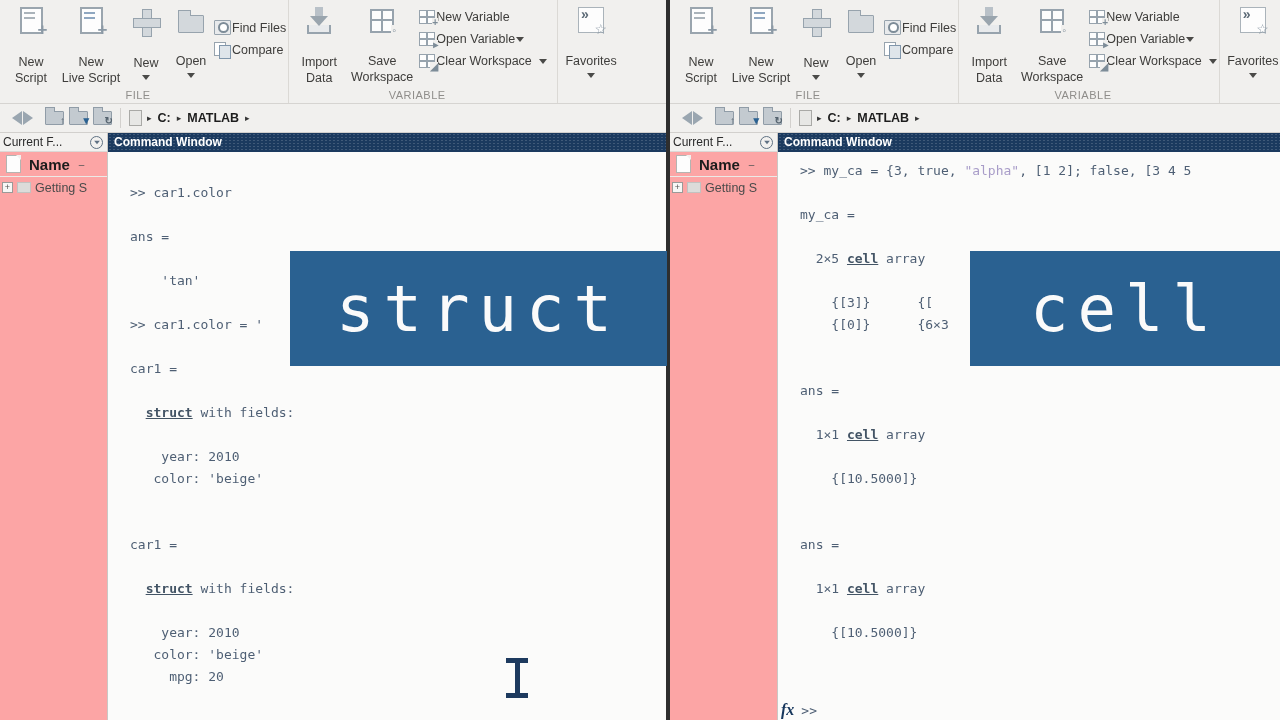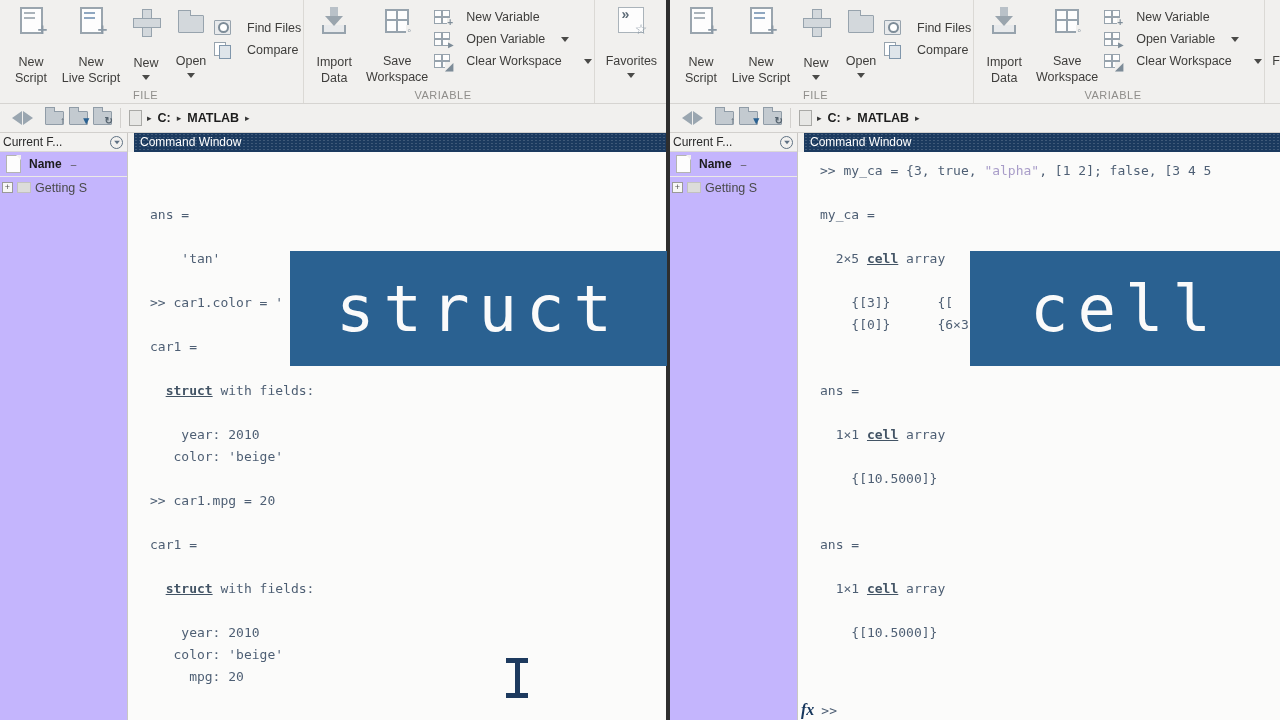--- a/index.html
+++ b/index.html
@@ -11,26 +11,26 @@
   .win { position:absolute; top:0; height:720px; background:#f1f0ee; overflow:hidden; }
   .win-left  { left:0;   width:666px; }
   .win-right { left:670px; width:610px; }
   .win-divider { position:absolute; top:0; left:666px; width:4px; height:720px; background:#2e2e2e; z-index:30; }
 
   
   .ribbon { position:relative; height:104px; background:#f1f0ee; border-bottom:1px solid #d6d4d1; display:flex; }
   .rsec { position:relative; height:100%; border-right:1px solid #dbd9d5; display:flex; align-items:flex-start; padding:4px 2px 16px 4px; }
   .rsec-file { width:308px; }
   .rsec-variable { width:300px; }
-  .rsec-fav { width:120px; border-right:none;justify-content:center; }
+  .rsec-fav { width:120px; border-right:none; }
   .rsec-label { position:absolute; bottom:2px; left:0; right:12px; text-align:center; font-size:11px; color:#8f8d8a; letter-spacing:.5px; }
   .rbtn { display:flex; flex-direction:column; align-items:center; padding-top:3px; font-size:12.5px; color:#3e3d3b; line-height:1.3; text-align:center; cursor:default; }
   .rbtn .lbl { margin-top:20px; }
   .rcol { display:flex; flex-direction:column; justify-content:flex-start; padding-top:8px; gap:7px; }
-  .rrow { display:flex; align-items:center; gap:16px; font-size:12.5px; color:#3e3d3b; white-space:nowrap; }
+  .rrow { display:flex; align-items:center; gap:1px; font-size:12.5px; color:#3e3d3b; white-space:nowrap; }
   .caret { width:0; height:0; border-left:4px solid transparent; border-right:4px solid transparent; border-top:5px solid #4a4a48; display:inline-block; margin-top:4px; }
   .rrow .caret { margin-top:1px; }
 
   
   .ic { position:relative; display:inline-block; }
   .ic-doc { width:23px; height:27px; background:#fdfdfd; border:2px solid #9aa5ae; }
   .ic-doc::before { content:""; position:absolute; left:2px; top:3px; width:11px; height:10px;
       background:repeating-linear-gradient(#aab3ba 0 2px, transparent 2px 5px); }
   .ic-doc::after { content:"+"; position:absolute; right:-7px; bottom:-9px; font-size:17px; font-weight:bold; color:#8b99a5; }
   .ic-doc.live::before { background:repeating-linear-gradient(#8fa7c0 0 2px, transparent 2px 5px); }
@@ -70,36 +70,36 @@
   .nav-folder::before { content:""; position:absolute; top:-5px; left:-1px; width:8px; height:4px; background:#c3cad0; border:1.5px solid #909ca7; border-bottom:none; }
   .nav-folder .ov { position:absolute; right:-2px; bottom:-2px; font-size:10px; line-height:1; color:#55636f; font-weight:bold; }
   .nav-folder .ov.blue { color:#2a6191; font-size:11px; }
   .nav-sep { width:1px; height:20px; background:#d2d0cd; margin:0 3px; }
   .ic-page-sm { position:relative; width:13px; height:16px; background:#e7e7e5; border:1.5px solid #a9a9a6; }
   .crumb { display:flex; align-items:center; gap:6px; font-size:12.5px; color:#1d1d1d; font-weight:bold; }
   .crumb .tri { font-size:9px; color:#333; font-weight:normal; }
 
   
   .main { display:flex; height:587px; }
-  .folder-panel { width:128px; background:#c4b5fd; border-right:1px solid #c9c7c4; display:flex; flex-direction:column; }
+  .folder-panel { width:108px; background:#fca5a5; border-right:1px solid #c9c7c4; display:flex; flex-direction:column; }
   .fp-header { height:19px; background:#f2f1ef; border-bottom:1px solid #dbd9d6; display:flex; align-items:center; justify-content:space-between; padding:0 4px 0 3px; font-size:12px; color:#2b2b2b; }
   .fp-circle { width:13px; height:13px; border:1.5px solid #5f7183; border-radius:50%; display:flex; align-items:center; justify-content:center; }
   .fp-circle .caret { border-top-color:#5f7183; margin-top:1px; transform:scale(.7); }
   .fp-cols { height:25px; display:flex; align-items:center; gap:8px; padding:0 2px 0 6px; border-bottom:1px solid #eceae7; }
   .ic-page { position:relative; width:15px; height:18px; background:#fdfdfd; border:1.5px solid #b4b4b1; }
   .ic-page::after { content:""; position:absolute; right:-1px; top:-1px; width:0; height:0; border-top:5px solid #f1f0ee; border-left:5px solid transparent; }
-  .fp-name { font-size:12px; font-weight:bold; color:#1c1c1c; }
+  .fp-name { font-size:15px; font-weight:bold; color:#1c1c1c; }
   .sort-dash { font-size:10px; color:#555; margin-left:1px; }
   .fp-item { height:21px; display:flex; align-items:center; gap:4px; padding-left:2px; font-size:12.5px; color:#4a4a4a; white-space:nowrap; overflow:hidden; }
   .expander { width:11px; height:11px; border:1px solid #9a9a98; background:#f7f7f5; font-size:9px; line-height:9px; text-align:center; color:#555; flex:0 0 auto; }
   .ic-folder-faint { position:relative; width:14px; height:11px; background:#dcdcda; border:1px solid #c2c2c0; flex:0 0 auto; }
 
   
   .cmdwin { flex:1; display:flex; flex-direction:column; position:relative; overflow:hidden; }
-  .cmd-title { height:19px; background:#1b3a5f; background-image:radial-gradient(rgba(255,255,255,.16) 1px, transparent 1px); background-size:4px 3px; color:#fff; font-size:12px; font-weight:normal; padding:2px 0 0 6px;margin-left:6px; }
+  .cmd-title { height:19px; background:#1b3a5f; background-image:radial-gradient(rgba(255,255,255,.16) 1px, transparent 1px); background-size:4px 3px; color:#fff; font-size:12px; font-weight:bold; padding:2px 0 0 6px; }
   .cmd-body { flex:1; background:#fbfbfa; padding:8px 0 0 22px; font-family:"DejaVu Sans Mono","Liberation Mono",monospace; font-size:13px; line-height:22px; color:#4e5f74; overflow:hidden; position:relative; }
   .cmd-body .line { height:22px; white-space:pre; }
   .seg-l { font-weight:bold; text-decoration:underline; color:#435465; }
   .seg-s { color:#a89cc8; }
   .fx-row { position:absolute; left:3px; top:568px; display:flex; align-items:baseline; gap:7px; }
   .fx-glyph { font-family:"Liberation Serif",serif; font-style:italic; font-weight:bold; font-size:16px; color:#16365c; }
   .fx-prompt { font-family:"DejaVu Sans Mono",monospace; font-size:13px; color:#4e5f74; }
 
   
   .banner { position:absolute; background:#2a6191; color:#fafafa; display:flex; align-items:center; justify-content:center; font-family:"DejaVu Sans Mono","Liberation Mono",monospace; font-size:64px; font-weight:400; letter-spacing:.14em; z-index:40; }
@@ -238,35 +238,35 @@
           <span class="expander">+</span>
           <span class="ic-folder-faint"></span>
           <span>Getting S</span>
         </div>
       </div>
 
       <div class="cmdwin">
         <div class="cmd-title">Command Window</div>
         <div class="cmd-body">
             <div class="line">&nbsp;</div>
+            <div class="line"><span class="seg-c">&gt;&gt; car1.color</span></div>
             <div class="line">&nbsp;</div>
             <div class="line"><span class="seg-c">ans =</span></div>
             <div class="line">&nbsp;</div>
             <div class="line"><span class="seg-c">    'tan'</span></div>
             <div class="line">&nbsp;</div>
             <div class="line"><span class="seg-c">&gt;&gt; car1.color = '</span></div>
             <div class="line">&nbsp;</div>
             <div class="line"><span class="seg-c">car1 =</span></div>
             <div class="line">&nbsp;</div>
             <div class="line"><span class="seg-c">  </span><span class="seg-l">struct</span><span class="seg-c"> with fields:</span></div>
             <div class="line">&nbsp;</div>
             <div class="line"><span class="seg-c">    year: 2010</span></div>
             <div class="line"><span class="seg-c">   color: 'beige'</span></div>
             <div class="line">&nbsp;</div>
-            <div class="line"><span class="seg-c">&gt;&gt; car1.mpg = 20</span></div>
             <div class="line">&nbsp;</div>
             <div class="line"><span class="seg-c">car1 =</span></div>
             <div class="line">&nbsp;</div>
             <div class="line"><span class="seg-c">  </span><span class="seg-l">struct</span><span class="seg-c"> with fields:</span></div>
             <div class="line">&nbsp;</div>
             <div class="line"><span class="seg-c">    year: 2010</span></div>
             <div class="line"><span class="seg-c">   color: 'beige'</span></div>
             <div class="line"><span class="seg-c">     mpg: 20</span></div>
           </div>
       </div>

